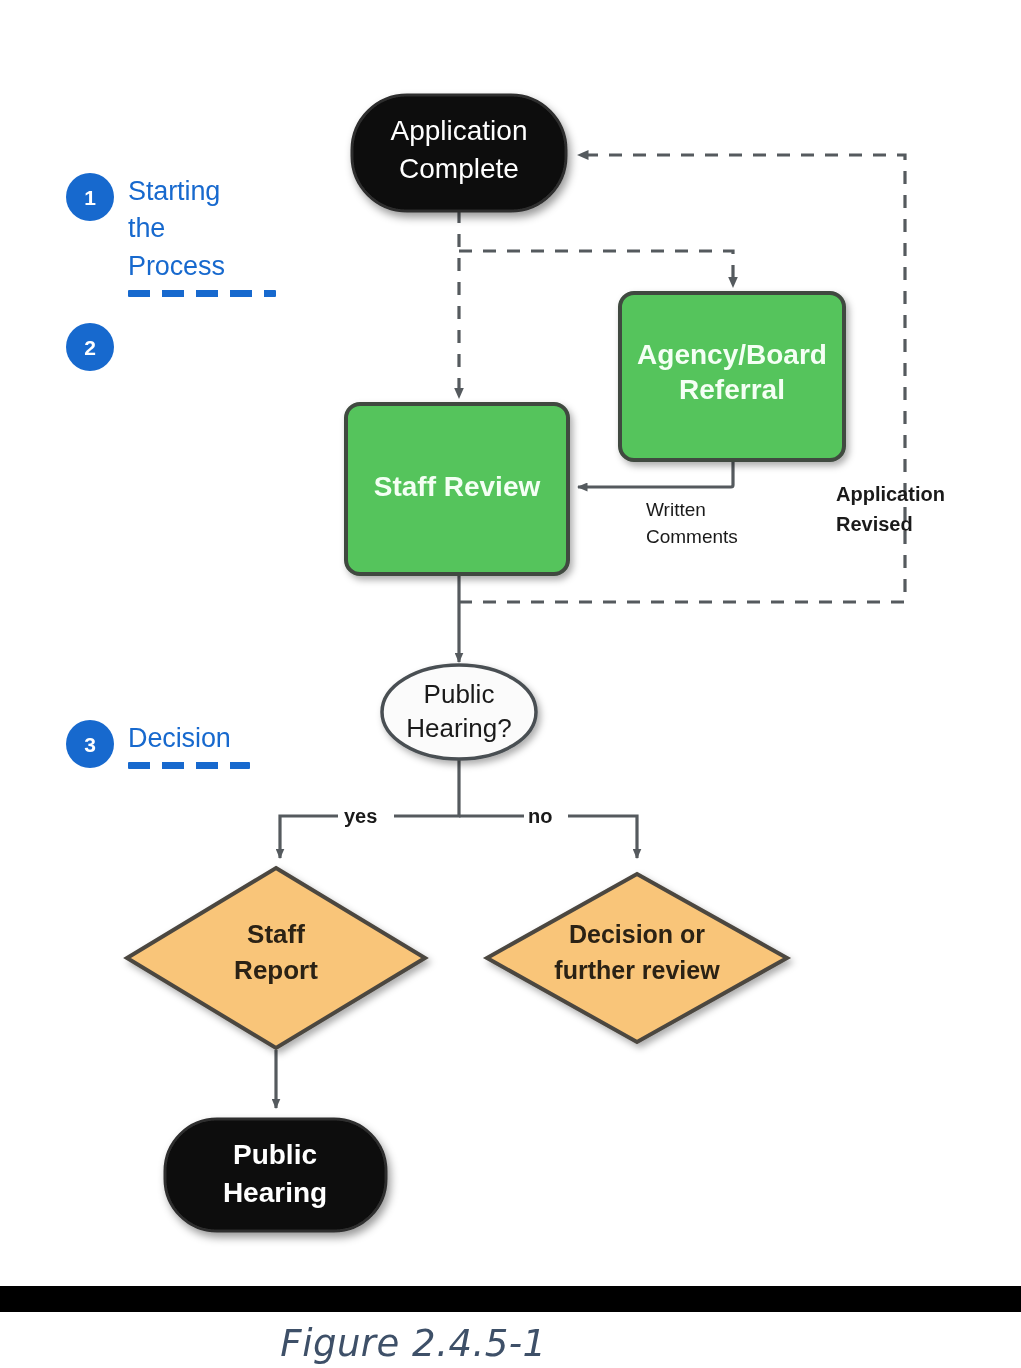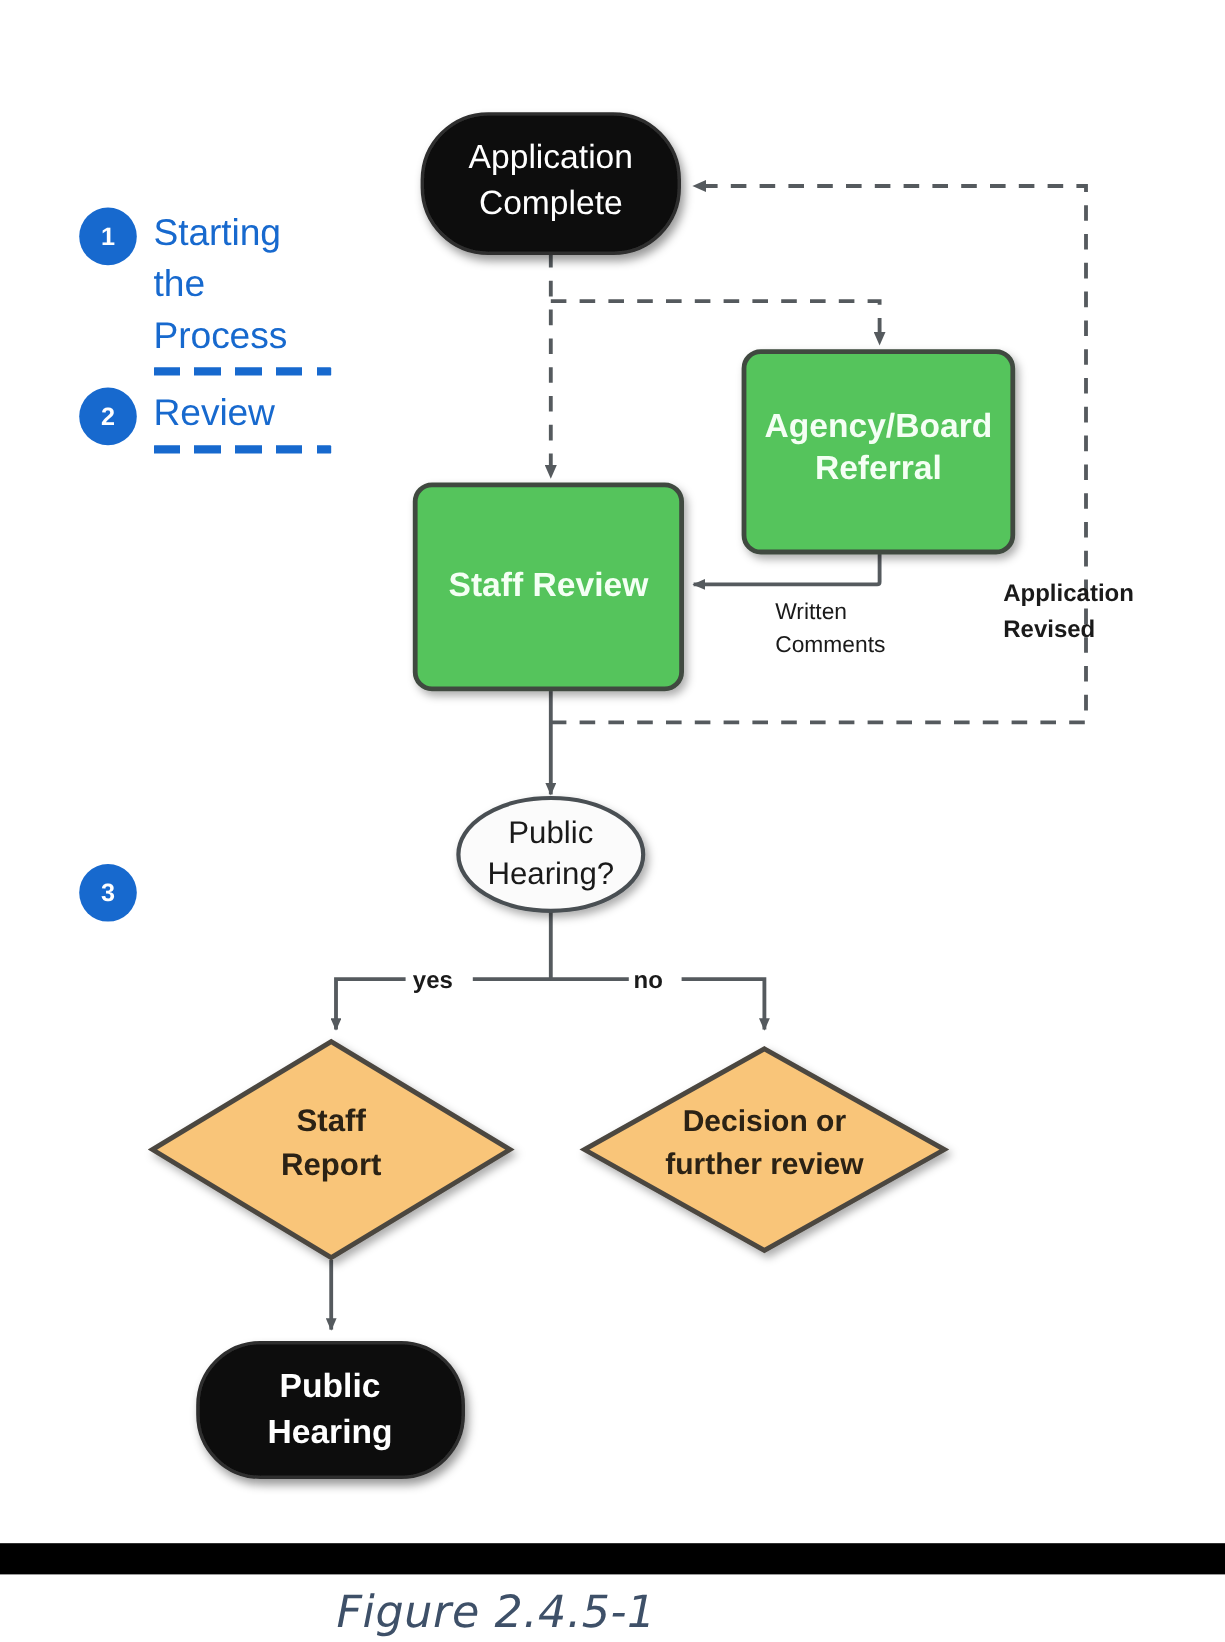--- a/index.html
+++ b/index.html
@@ -51,21 +51,21 @@
     justify-content: center;
     flex: none;
     line-height: 1;
   }
   .step-text-wrap {
     margin-left: 14px;
     display: flex;
     flex-direction: column;
   }
   .step-label {
-    font-size: 31px;
+    font-size: 27px;
     line-height: 1.38;
     white-space: pre-line;
     letter-spacing: -0.1px;
   }
   .step-rule {
     margin-top: 5px;
     height: 7px;
     border-radius: 1px;
   }
   
@@ -206,30 +206,30 @@
 the
 Process</div>
         <div class="step-rule" style="width:148px; background:repeating-linear-gradient(to right,#1769ce 0 22px,transparent 22px 34px);"></div>
       </div>
     </div>
 
     <div class="step-item" style="left:66px; top:283px;">
       <div class="step-circle" style="background:#1769ce;">
         <span>2</span>
       </div>
-      <div class="step-text-wrap">
-        <div class="step-label" style="color:#1769ce;">Review</div>
-        <div class="step-rule" style="width:148px; background:repeating-linear-gradient(to right,#1769ce 0 22px,transparent 22px 34px);"></div>
-      </div>
     </div>
 
     <div class="step-item" style="left:66px; top:680px;">
       <div class="step-circle" style="background:#1769ce;">
         <span>3</span>
       </div>
+      <div class="step-text-wrap">
+        <div class="step-label" style="color:#1769ce;">Decision</div>
+        <div class="step-rule" style="width:122px; background:repeating-linear-gradient(to right,#1769ce 0 22px,transparent 22px 34px);"></div>
+      </div>
     </div>
 
   </div>
 
   <div class="footer-bar"></div>
   <div class="figure-caption">Figure 2.4.5-1</div>
 
 </div>
 
 </body></html>

